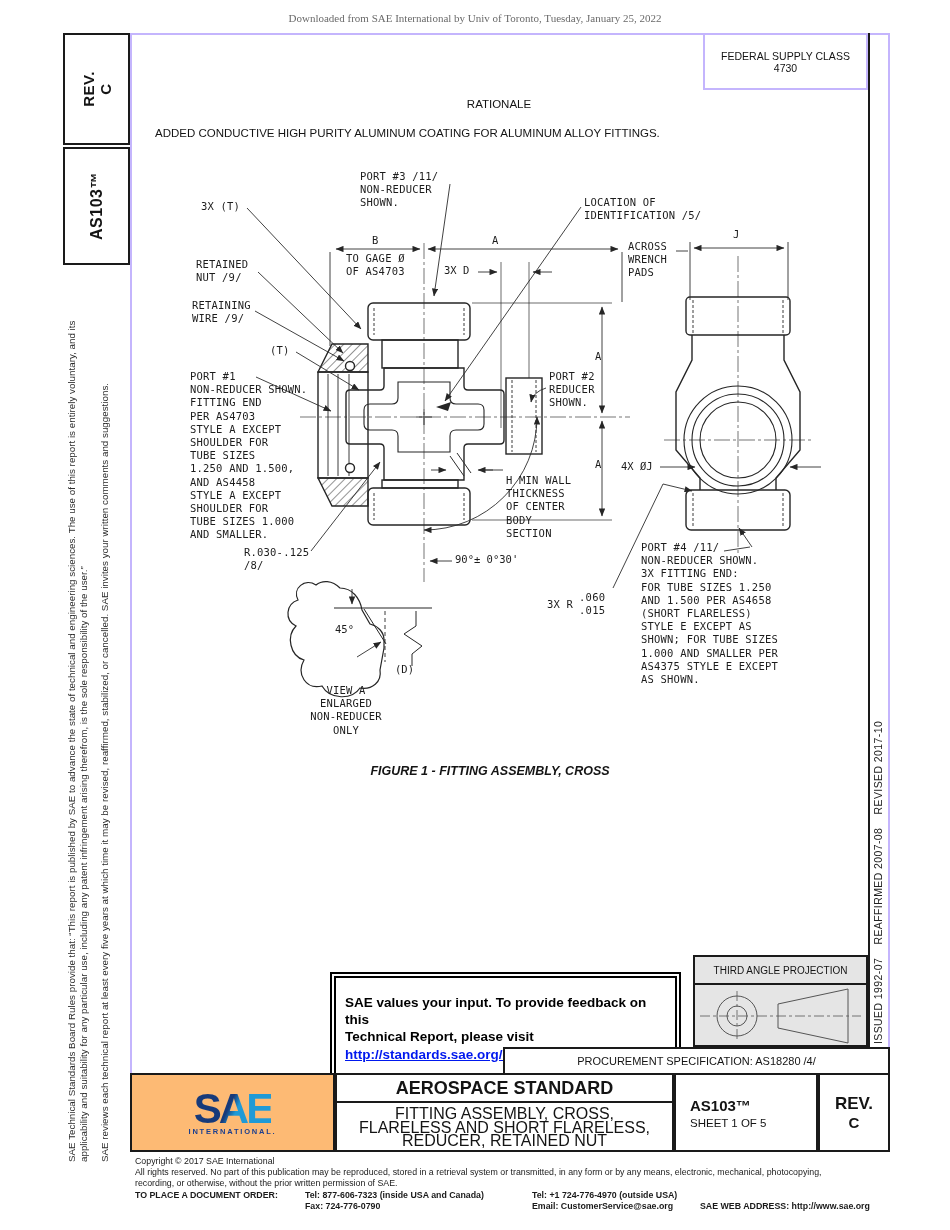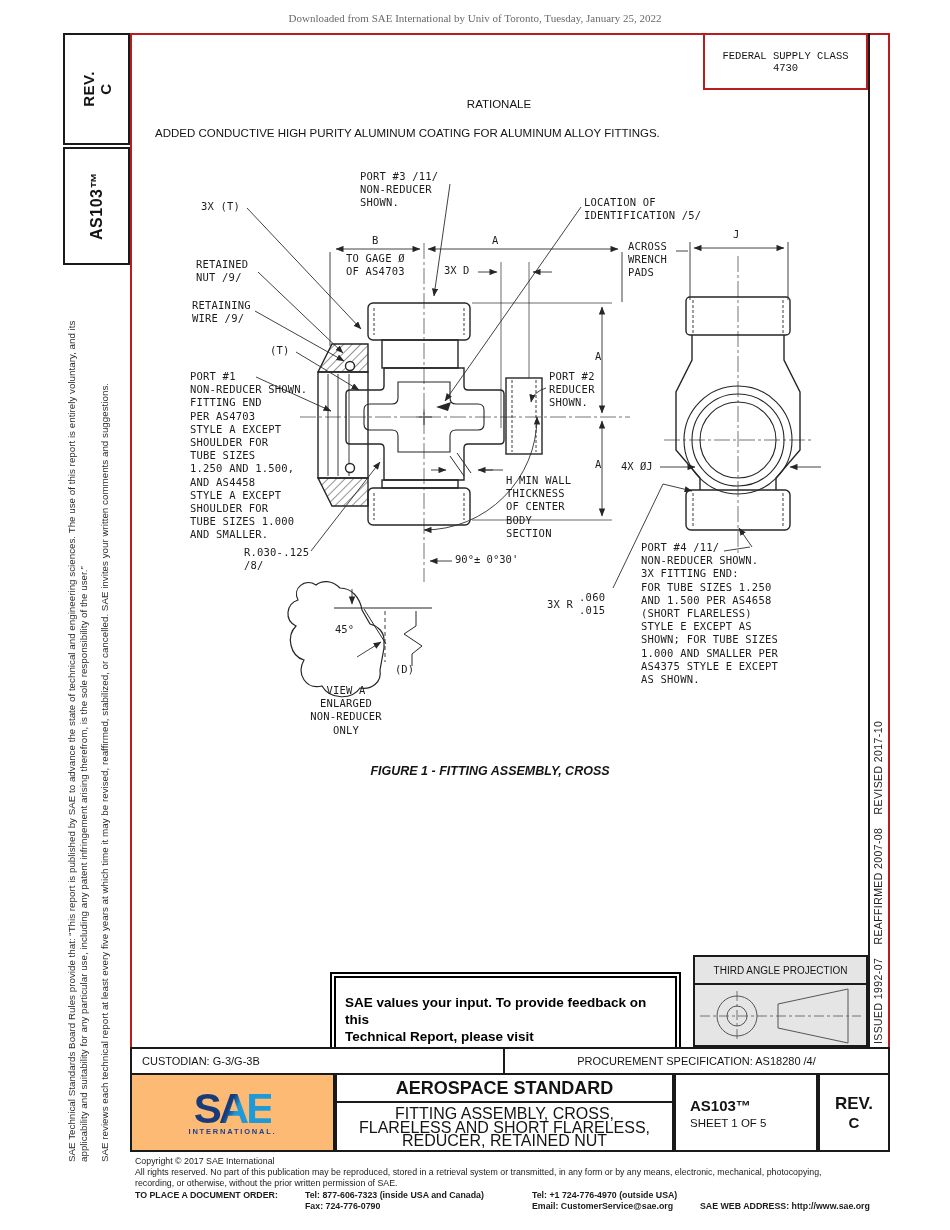--- a/index.html
+++ b/index.html
@@ -1,19 +1,19 @@
 <!DOCTYPE html>
 <html><head>
 <meta charset="utf-8">
 <style>
   html,body { margin:0; padding:0; background:#fff; }
   #page { position:relative; width:950px; height:1230px; background:#fff;
           font-family:"Liberation Sans",sans-serif; color:#141414; overflow:hidden; }
   .abs { position:absolute; }
-  .frame { position:absolute; border:2px solid #b91c1c; box-sizing:border-box;font-family:Liberation Mono, monospace; }
+  .frame { position:absolute; border:2px solid #c4b5fd; box-sizing:border-box; }
   .vline { position:absolute; width:0; border-left:2px solid #1a1a1a; }
   .ann { position:absolute; font-family:"DejaVu Sans Mono","Liberation Mono",monospace;
          font-size:10.5px; line-height:13.2px; letter-spacing:0.2px; white-space:pre-line;
          color:#1c1c1c; z-index:5; }
   .dimlab { position:absolute; font-family:"DejaVu Sans Mono",monospace; font-size:10.5px;
             color:#1c1c1c; z-index:5; white-space:pre; }
   .rot { position:absolute; transform-origin:0 0; transform:rotate(-90deg); }
   .vcenterbox { position:absolute; display:flex; align-items:center; justify-content:center;
                 box-sizing:border-box; border:2px solid #1a1a1a; background:#fff; }
   .vcenterbox > span { transform:rotate(-90deg); white-space:pre-line; text-align:center;
@@ -251,21 +251,20 @@
       <g fill="none" stroke="#555" stroke-width="1">
         <path d="M5,31 H166" stroke-dasharray="10,3,3,3" stroke-width="0.8"></path>
         <path d="M42,6 V56" stroke-dasharray="10,3,3,3" stroke-width="0.8"></path>
         <circle cx="42" cy="31" r="20"></circle>
         <circle cx="42" cy="31" r="10"></circle>
         <path d="M83,19 L153,4 L153,58 L83,43 Z"></path>
       </g>
     </svg>
   </div>
 
-  <div class="abs" style="left:130px;top:1047px;width:375px;height:28px;border:2px solid #1a1a1a;box-sizing:border-box;display:flex;align-items:center;padding-left:10px;font-size:11px;background:#fff;z-index:6;">CUSTODIAN: G-3/G-3B</div>
   <div class="abs" style="left:503px;top:1047px;width:387px;height:28px;border:2px solid #1a1a1a;box-sizing:border-box;display:flex;align-items:center;justify-content:center;font-size:11px;background:#fff;z-index:6;">PROCUREMENT SPECIFICATION: AS18280 /4/</div>
 
   <div class="abs" style="left:130px;top:1073px;width:205px;height:79px;border:2px solid #1a1a1a;box-sizing:border-box;display:flex;flex-direction:column;align-items:center;justify-content:center;background:#fdba74;z-index:6;">
     <div class="logo-sae">SAE</div>
     <div class="logo-sub">INTERNATIONAL.</div>
   </div>
   <div class="abs" style="left:335px;top:1073px;width:339px;height:79px;border:2px solid #1a1a1a;box-sizing:border-box;background:#fff;z-index:6;">
     <div style="font-size:18px;font-weight:bold;text-align:center;padding:3px 0 2px;border-bottom:2px solid #1a1a1a;">AEROSPACE STANDARD</div>
     <div style="font-size:16px;text-align:center;line-height:13.5px;padding-top:4px;">
       <div>FITTING ASSEMBLY, CROSS,</div>

